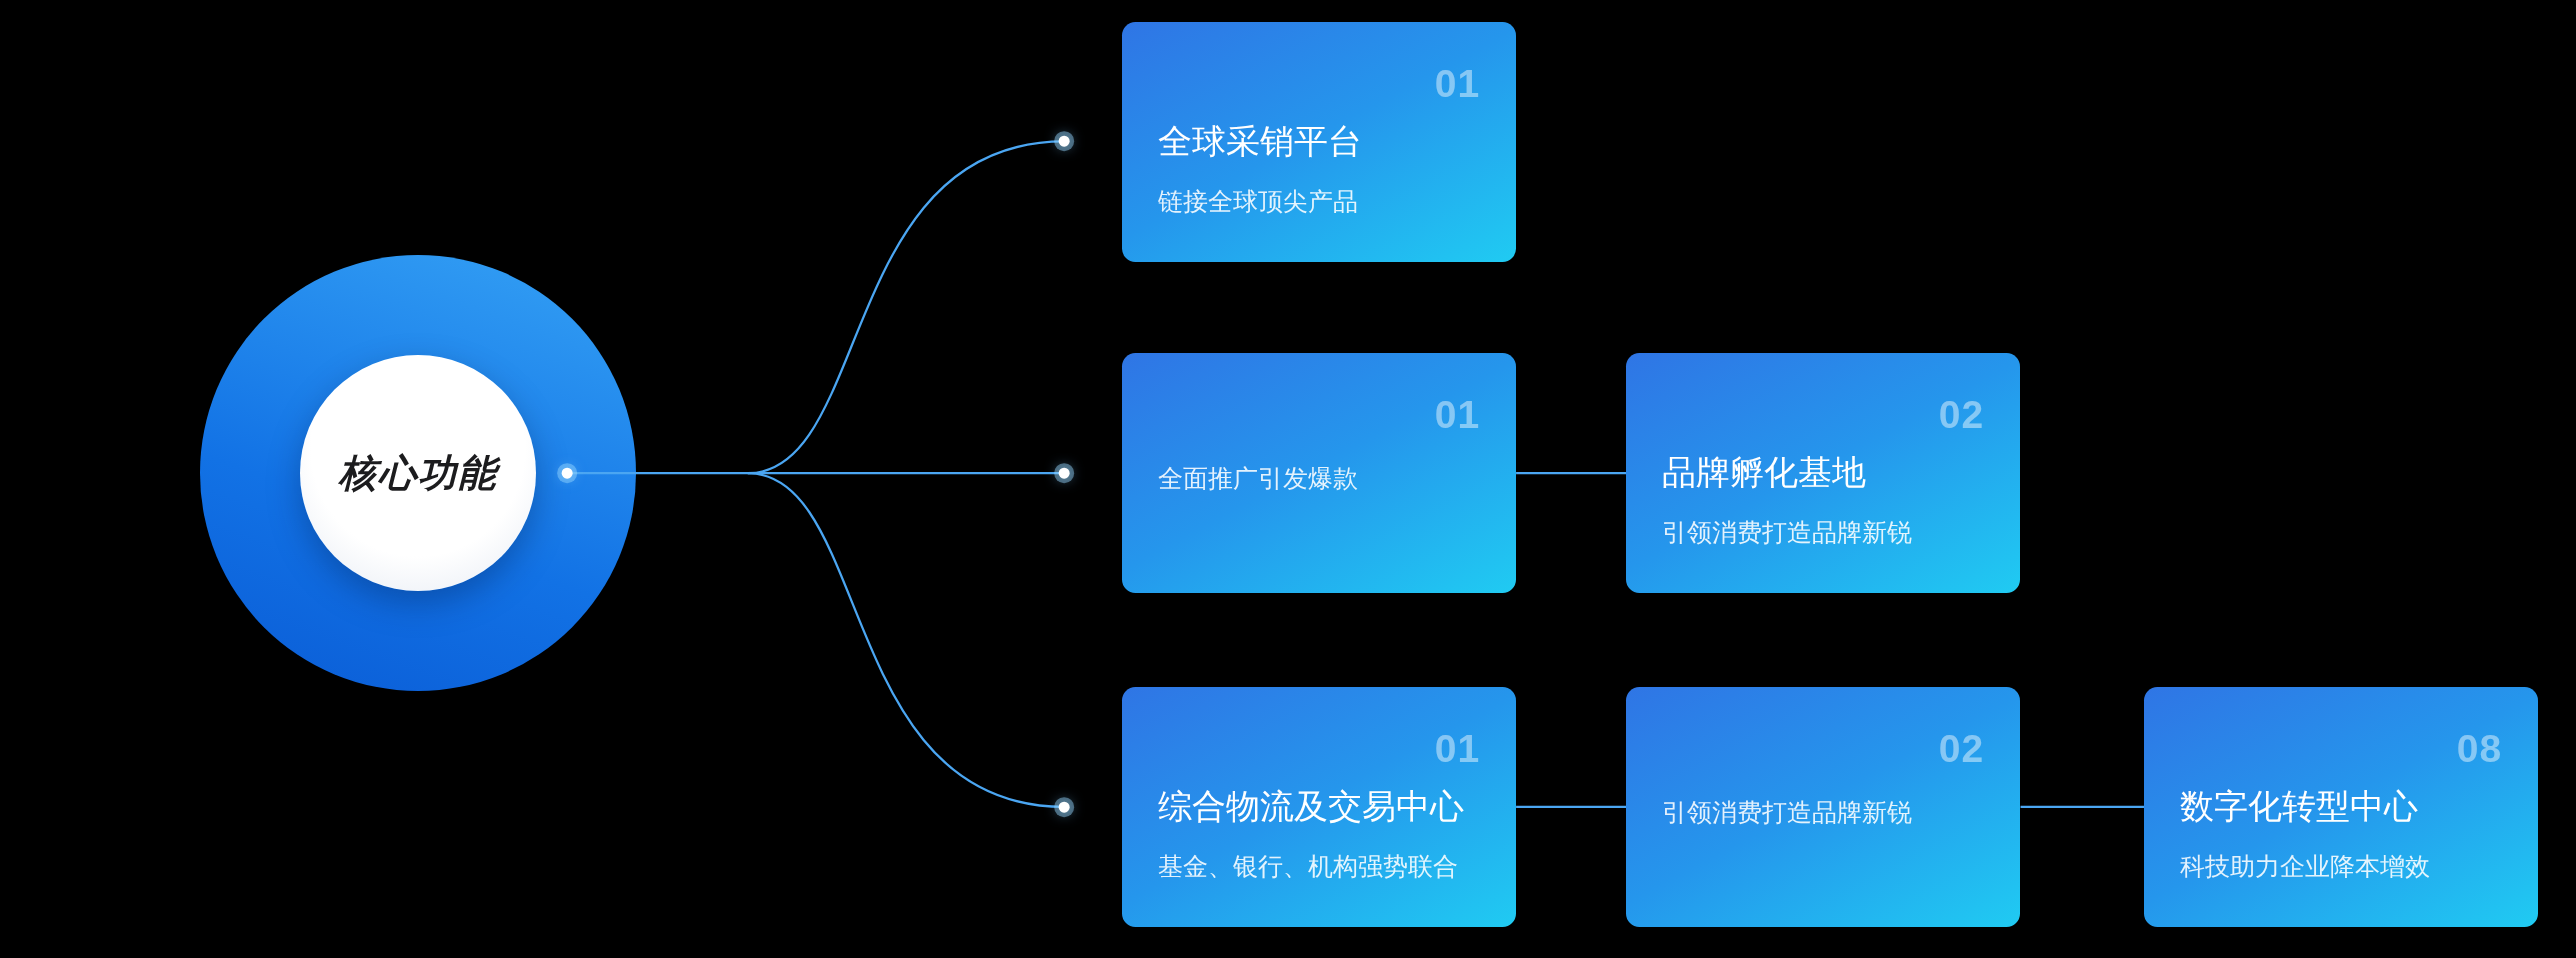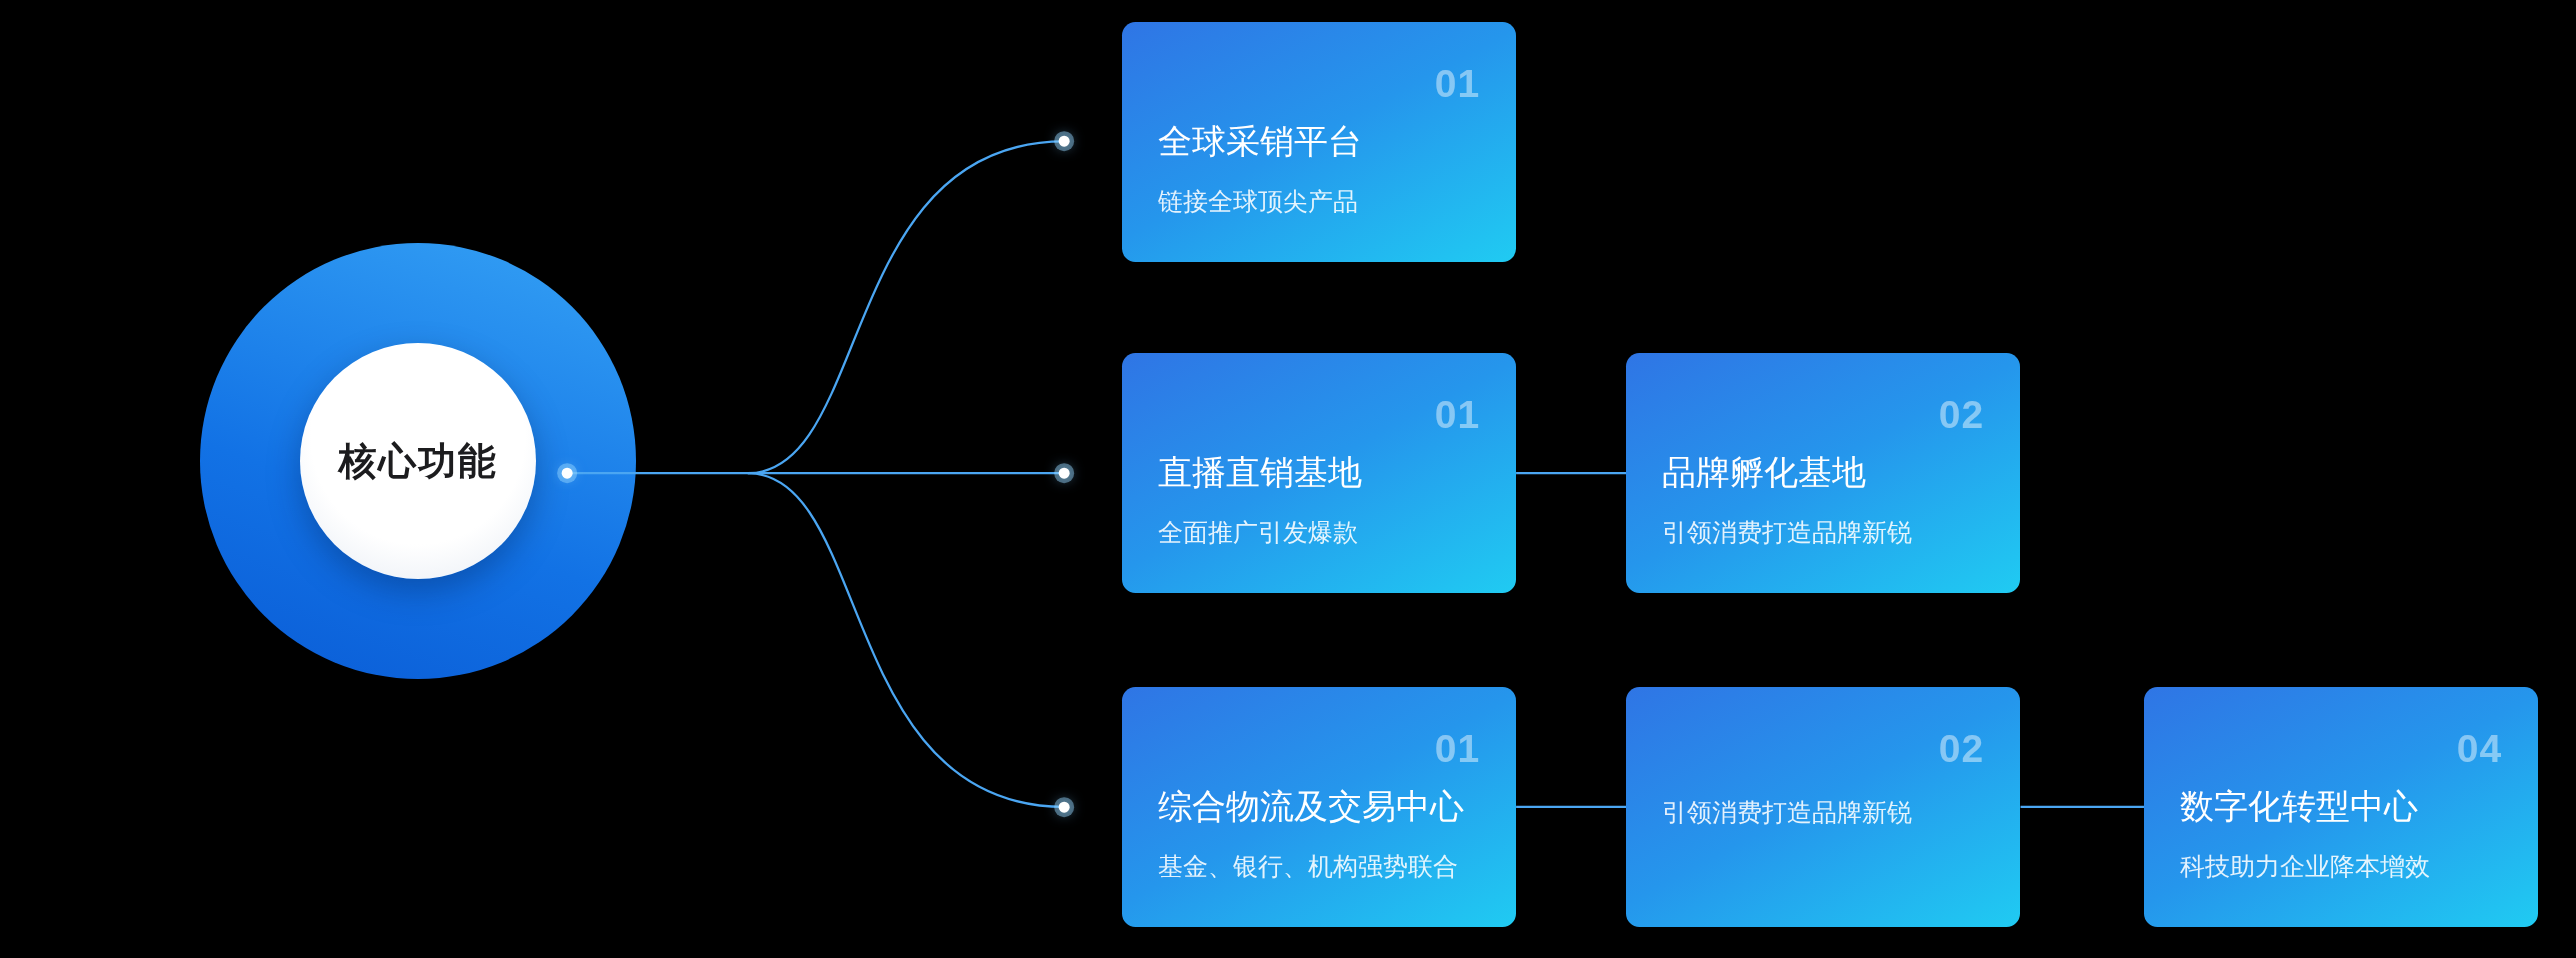--- a/index.html
+++ b/index.html
@@ -25,26 +25,26 @@
     pointer-events:none;
   }
   svg.connectors path{
     fill:none;
     stroke:var(--line-color,#4BA6F2);
     stroke-width:2.5;
   }
   
   .hub{
     position:absolute;
-    left:200px;top:243px;
+    left:200px;top:255px;
     width:436px;height:436px;
     border-radius:50%;
     background:linear-gradient(200deg,var(--hub-gradient-start,#35A2F5) 0%,#1272E5 60%,var(--hub-gradient-end,#0A5CD6) 100%);
     z-index:1;
-    display:flex;align-items:center;justify-content:center;
+    display:flex;align-items:center;justify-content:center;font-style:italic;
   }
   .hub-inner{
     width:236px;height:236px;
     border-radius:50%;
     background:radial-gradient(circle at 50% 40%,#ffffff 58%,#e3e9f2 100%);
     box-shadow:0 12.5px 32px rgba(4,32,84,0.35);
     display:flex;align-items:center;justify-content:center;
   }
   .hub-label{
     font-size:38px;
@@ -131,38 +131,37 @@
   <div class="dot" style="left:1064px;top:807px;"></div>
 
   <div class="card pos-r0c0">
     <div class="card-number">01</div>
     <div class="card-title">全球采销平台</div>
     <div class="card-subtitle">链接全球顶尖产品</div>
   </div>
 
   <div class="card pos-r1c0">
     <div class="card-number">01</div>
-    <div class="card-title">直播直销基地</div>
     <div class="card-subtitle">全面推广引发爆款</div>
   </div>
   <div class="card pos-r1c1">
     <div class="card-number">02</div>
     <div class="card-title">品牌孵化基地</div>
     <div class="card-subtitle">引领消费打造品牌新锐</div>
   </div>
 
   <div class="card pos-r2c0">
     <div class="card-number">01</div>
     <div class="card-title">综合物流及交易中心</div>
     <div class="card-subtitle">基金、银行、机构强势联合</div>
   </div>
   <div class="card pos-r2c1">
     <div class="card-number">02</div>
     <div class="card-subtitle">引领消费打造品牌新锐</div>
   </div>
   <div class="card pos-r2c2">
-    <div class="card-number">04</div>
+    <div class="card-number">08</div>
     <div class="card-title">数字化转型中心</div>
     <div class="card-subtitle">科技助力企业降本增效</div>
   </div>
 
 </div>
 
 
 </body></html>

